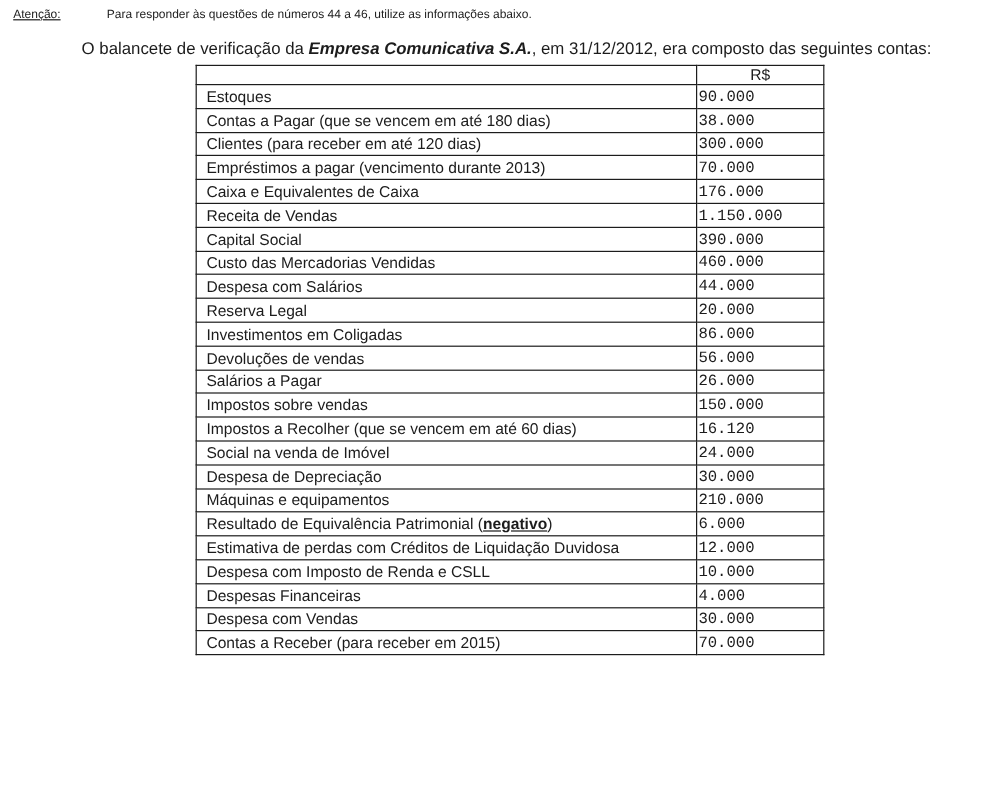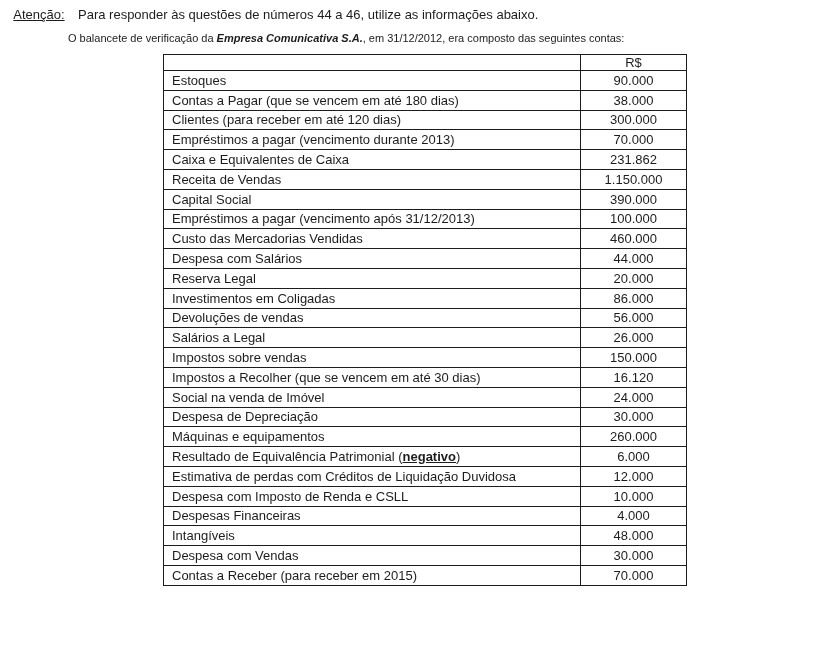--- a/index.html
+++ b/index.html
@@ -11,35 +11,34 @@
     width: 833px;
     height: 657px;
     position: relative;
     font-family: "Liberation Sans", sans-serif;
     color: #1c1c1c;
     overflow: hidden;
   }
   .attention-line {
     position: absolute;
     top: 7px;
-    left: 0;
-    font-size: 13px;
+    left: 11px;
+    font-size: 10px;
     white-space: nowrap;
-    text-align: center;
   }
   .attention-label {
     display: inline-block;
     width: 78px;
     text-decoration: underline;
   }
   .intro-line {
     position: absolute;
     top: 32px;
     left: 68px;
-    font-size: 11px;
+    font-size: 14px;
     white-space: nowrap;
   }
   .company-name {
     font-weight: bold;
     font-style: italic;
   }
   table.balance {
     position: absolute;
     left: 163px;
     top: 54px;
@@ -60,22 +59,22 @@
     height: 12px;
     text-align: center;
     vertical-align: middle;
   }
   td.acc {
     height: 18.8px;
     padding: 0 4px 0 8px;
     vertical-align: middle;
   }
   td.val {
-    text-align: center;
     vertical-align: middle;
+    font-family: Liberation Mono, monospace;
   }
   .emph {
     font-weight: bold;
     text-decoration: underline;
   }
 </style>
 </head>
 <body>
 
 <div class="attention-line">
@@ -109,33 +108,29 @@
       <tr>
         <td class="acc"><span>Clientes (para receber em até 120 dias)</span></td>
         <td class="val">300.000</td>
       </tr>
       <tr>
         <td class="acc"><span>Empréstimos a pagar (vencimento durante 2013)</span></td>
         <td class="val">70.000</td>
       </tr>
       <tr>
         <td class="acc"><span>Caixa e Equivalentes de Caixa</span></td>
-        <td class="val">231.862</td>
+        <td class="val">176.000</td>
       </tr>
       <tr>
         <td class="acc"><span>Receita de Vendas</span></td>
         <td class="val">1.150.000</td>
       </tr>
       <tr>
         <td class="acc"><span>Capital Social</span></td>
         <td class="val">390.000</td>
-      </tr>
-      <tr>
-        <td class="acc"><span>Empréstimos a pagar (vencimento após 31/12/2013)</span></td>
-        <td class="val">100.000</td>
       </tr>
       <tr>
         <td class="acc"><span>Custo das Mercadorias Vendidas</span></td>
         <td class="val">460.000</td>
       </tr>
       <tr>
         <td class="acc"><span>Despesa com Salários</span></td>
         <td class="val">44.000</td>
       </tr>
       <tr>
@@ -144,64 +139,60 @@
       </tr>
       <tr>
         <td class="acc"><span>Investimentos em Coligadas</span></td>
         <td class="val">86.000</td>
       </tr>
       <tr>
         <td class="acc"><span>Devoluções de vendas</span></td>
         <td class="val">56.000</td>
       </tr>
       <tr>
-        <td class="acc"><span>Salários a Legal</span></td>
+        <td class="acc"><span>Salários a Pagar</span></td>
         <td class="val">26.000</td>
       </tr>
       <tr>
         <td class="acc"><span>Impostos sobre vendas</span></td>
         <td class="val">150.000</td>
       </tr>
       <tr>
-        <td class="acc"><span>Impostos a Recolher (que se vencem em até 30 dias)</span></td>
+        <td class="acc"><span>Impostos a Recolher (que se vencem em até 60 dias)</span></td>
         <td class="val">16.120</td>
       </tr>
       <tr>
         <td class="acc"><span>Social na venda de Imóvel</span></td>
         <td class="val">24.000</td>
       </tr>
       <tr>
         <td class="acc"><span>Despesa de Depreciação</span></td>
         <td class="val">30.000</td>
       </tr>
       <tr>
         <td class="acc"><span>Máquinas e equipamentos</span></td>
-        <td class="val">260.000</td>
+        <td class="val">210.000</td>
       </tr>
       <tr>
         <td class="acc"><span>Resultado de Equivalência Patrimonial (</span><span class="emph">negativo</span><span>)</span></td>
         <td class="val">6.000</td>
       </tr>
       <tr>
         <td class="acc"><span>Estimativa de perdas com Créditos de Liquidação Duvidosa</span></td>
         <td class="val">12.000</td>
       </tr>
       <tr>
         <td class="acc"><span>Despesa com Imposto de Renda e CSLL</span></td>
         <td class="val">10.000</td>
       </tr>
       <tr>
         <td class="acc"><span>Despesas Financeiras</span></td>
         <td class="val">4.000</td>
       </tr>
       <tr>
-        <td class="acc"><span>Intangíveis</span></td>
-        <td class="val">48.000</td>
-      </tr>
-      <tr>
         <td class="acc"><span>Despesa com Vendas</span></td>
         <td class="val">30.000</td>
       </tr>
       <tr>
         <td class="acc"><span>Contas a Receber (para receber em 2015)</span></td>
         <td class="val">70.000</td>
       </tr>
     </tbody>
 </table>
 

